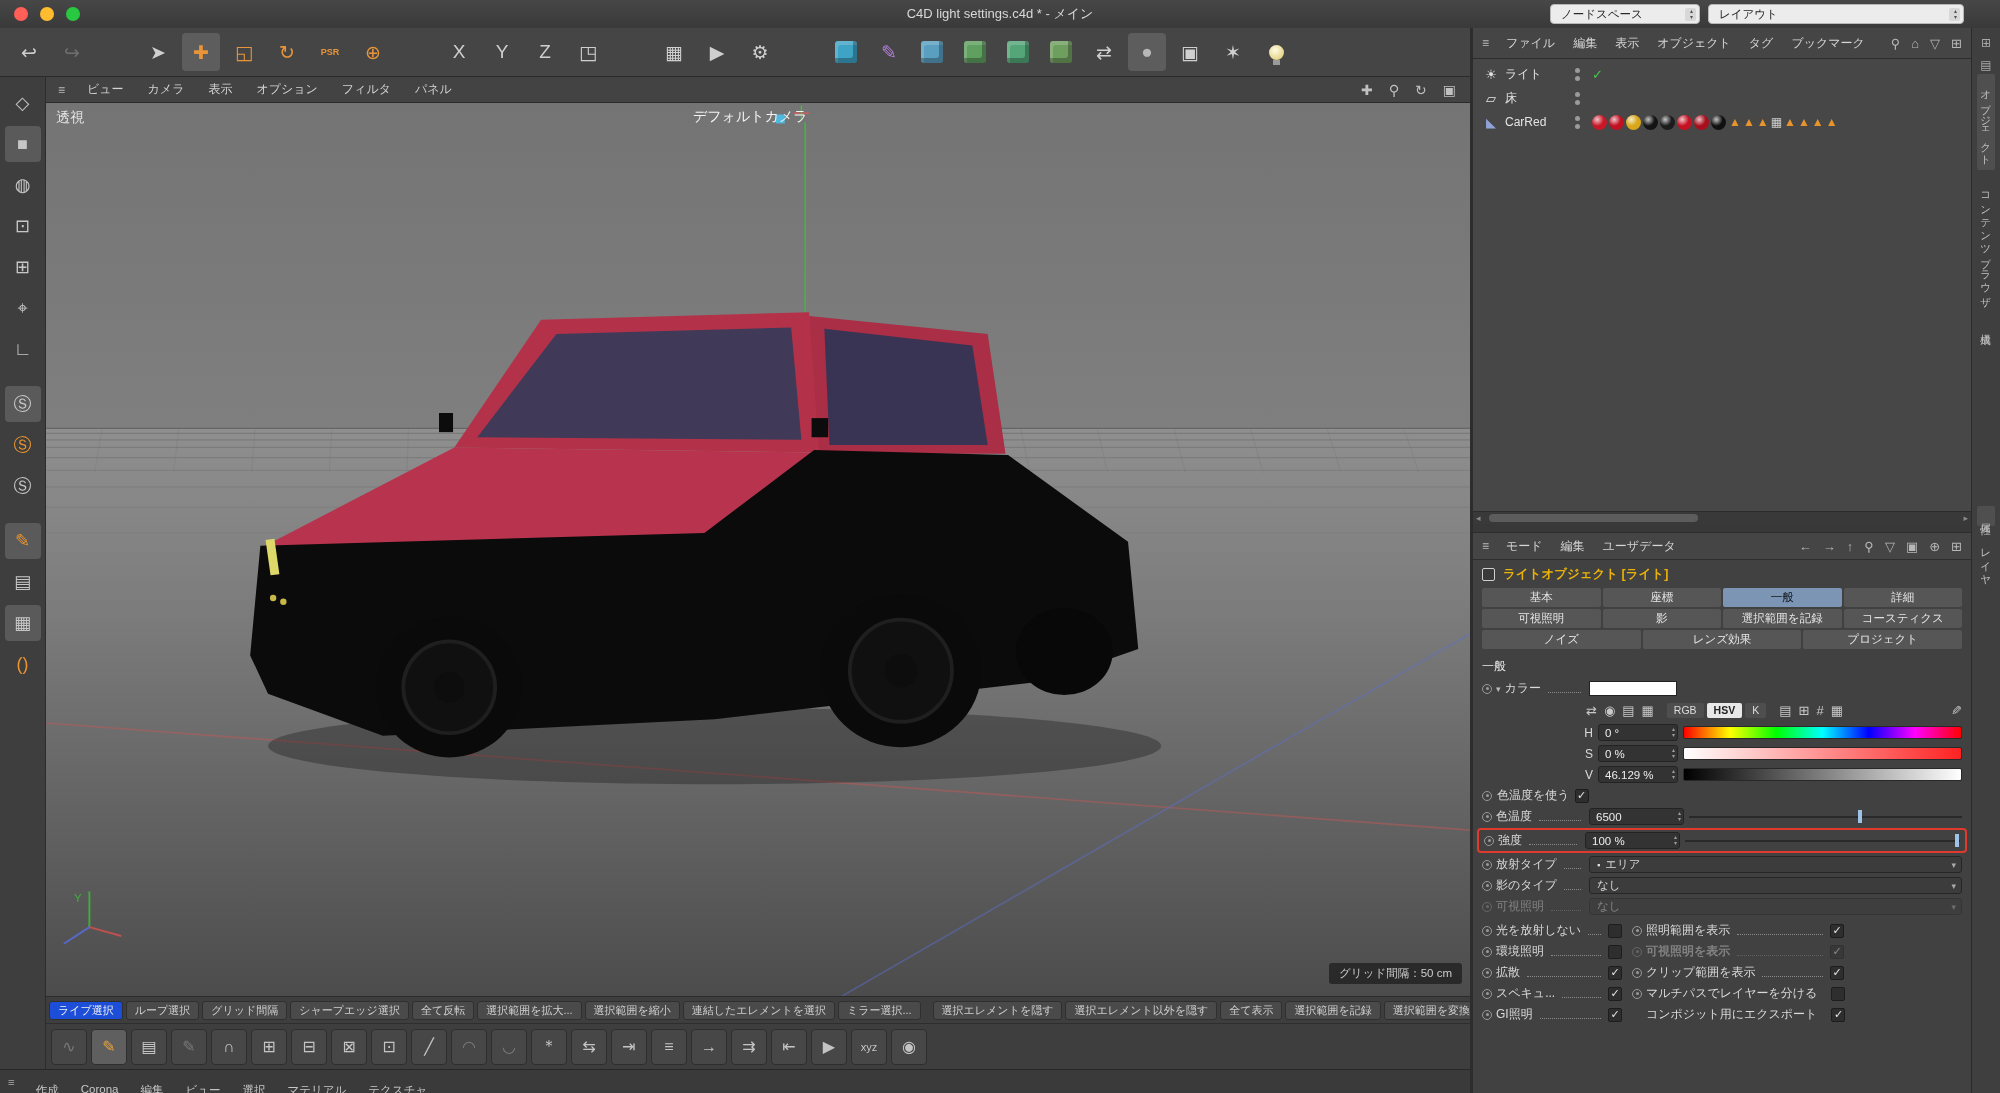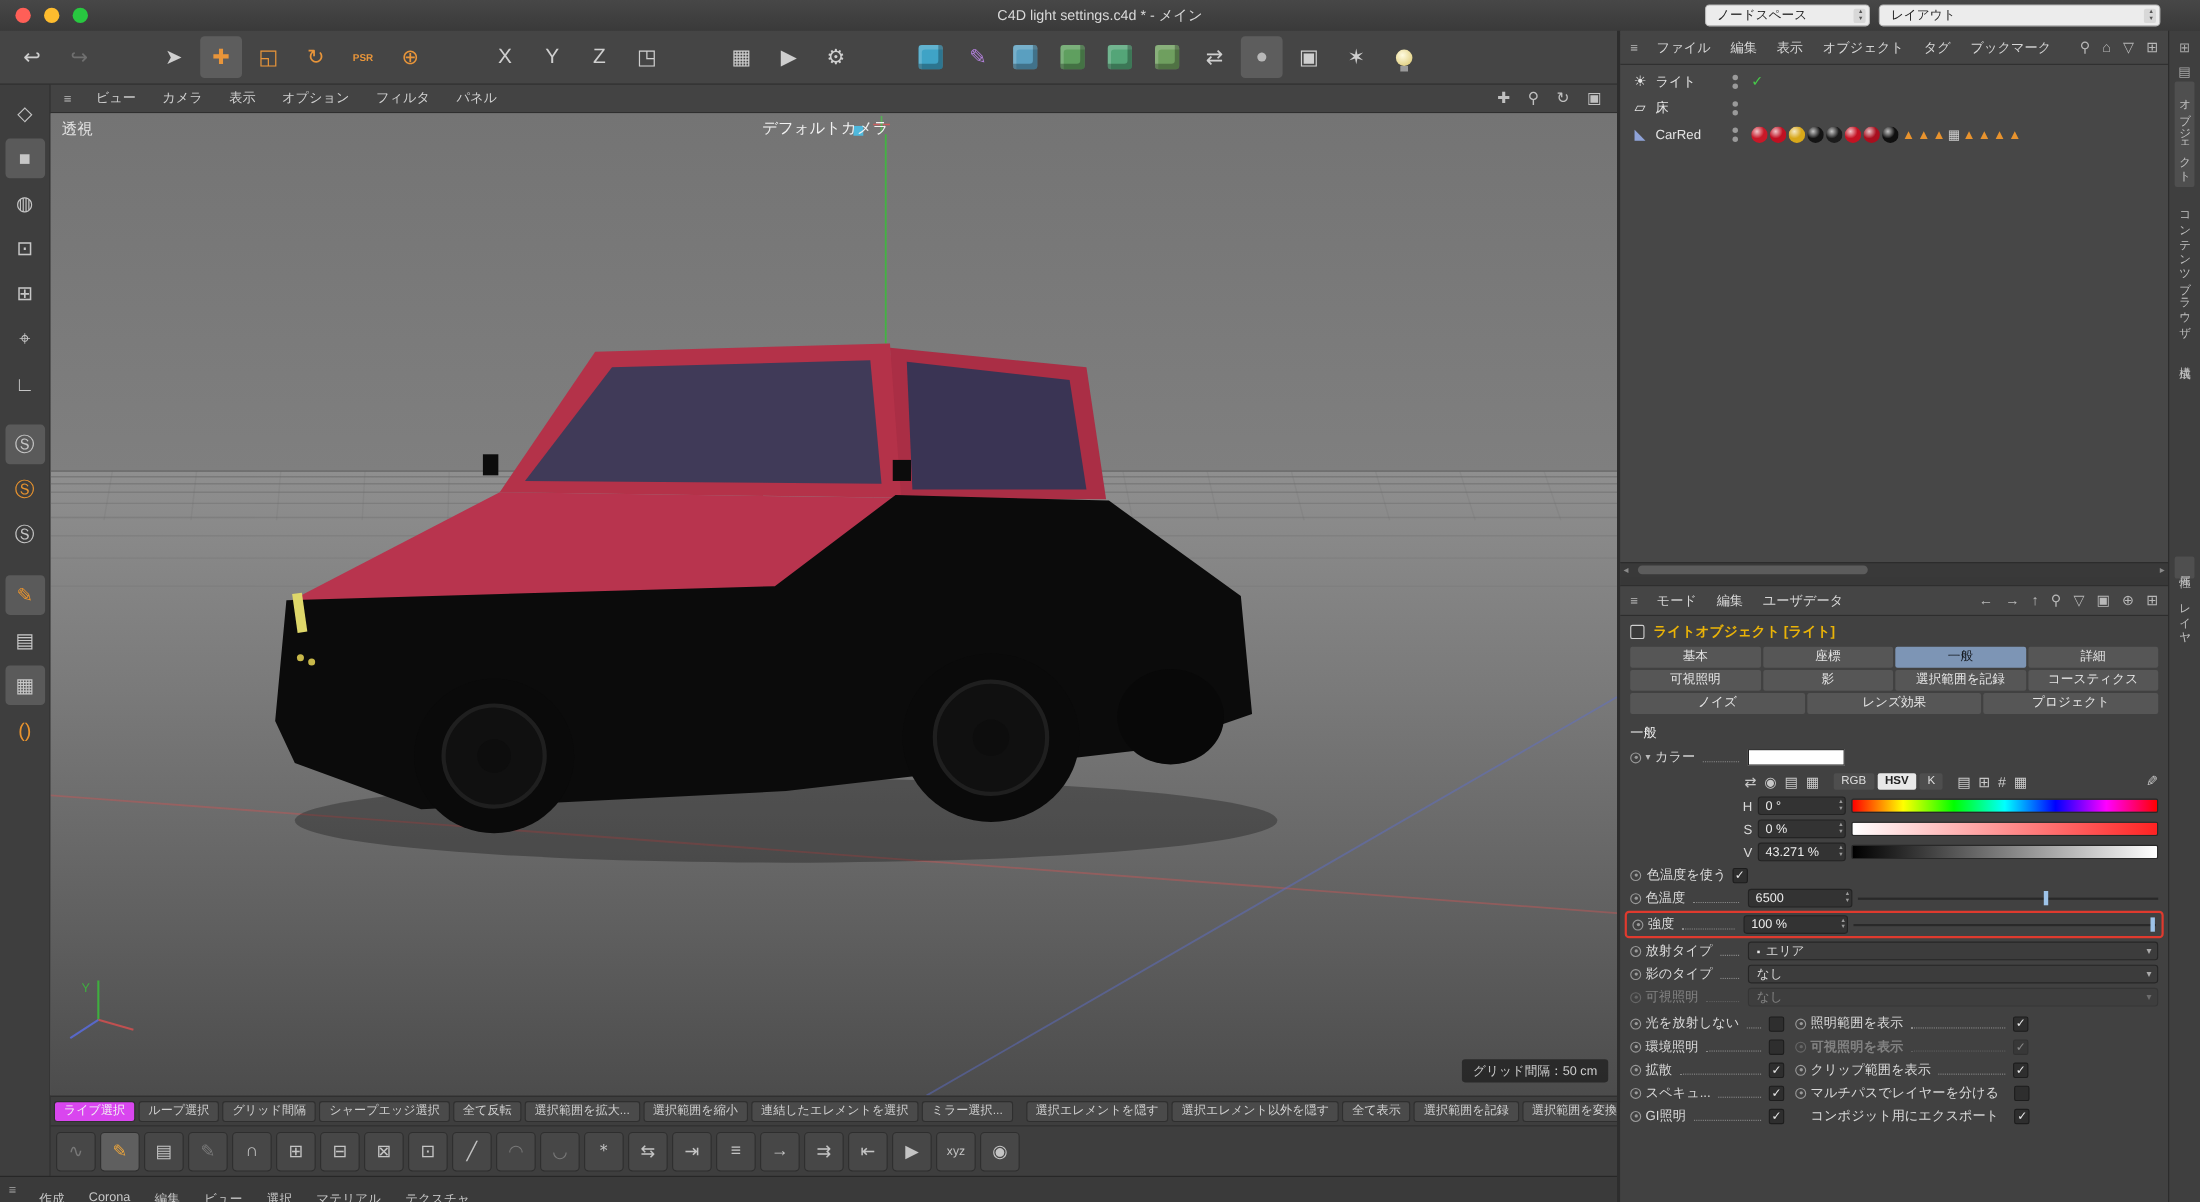--- a/index.html
+++ b/index.html
@@ -37,21 +37,21 @@
   .vp-menu .ham { margin:0 10px 0 12px; color:#bbb; }
   .vp-menu .mitem { padding:0 12px; }
   .vp-nav { margin-left:auto; display:flex; gap:16px; padding-right:14px; font-size:14px; color:#c0c0c0; }
   .viewport { position:absolute; left:46px; top:103px; width:1424px; height:893px; background:#7a7a7a; }
   .viewport svg { display:block; width:100%; height:100%; }
   .grid-badge { position:absolute; right:8px; bottom:12px; background:rgba(35,35,35,.85); color:#ccc; font-size:11.5px; padding:3px 10px; border-radius:3px; }
 
   
   .sel-bar { position:absolute; left:46px; top:996px; width:1424px; height:27px; background:#3e3e3e; border-top:1px solid #2b2b2b; display:flex; align-items:center; padding-left:3px; gap:3px; }
   .sel-btn { height:19px; line-height:17px; padding:0 8px; background:#4a4a4a; border:1px solid #2f2f2f; border-radius:3px; font-size:11px; color:#d0d0d0; white-space:nowrap; flex:none; }
-  .sel-btn.sel { background:#d946ef; color:#f2f2f2; }
+  .sel-btn.sel { background:#1d4ed8; color:#f2f2f2; }
   .sel-btn.gap { margin-left:9px; }
 
   
   .tools-bar { position:absolute; left:46px; top:1023px; width:1424px; height:46px; background:#3e3e3e; border-top:1px solid #2e2e2e; display:flex; align-items:center; padding-left:5px; gap:4px; }
   .btool { width:36px; height:36px; background:#474747; border:1px solid #2e2e2e; border-radius:4px; display:flex; align-items:center; justify-content:center; font-size:16px; color:#c4c4c4; flex:none; }
   .btool.sel { background:#5f5f5f; }
   .btool.dim .glyph { color:#787878 !important; }
   .btool .glyph.textg { font-size:11px; }
 
   
@@ -772,21 +772,21 @@
         <span class="hsv-letter">S</span>
         <span class="pfield" style="width:80px;">
           <span class="val">0 %</span>
           <span class="stepper2">▴<br>▾</span>
         </span>
         <span class="pbar bar-s"></span>
       </div>
       <div class="prow hsv-row">
         <span class="hsv-letter">V</span>
         <span class="pfield" style="width:80px;">
-          <span class="val">43.271 %</span>
+          <span class="val">46.129 %</span>
           <span class="stepper2">▴<br>▾</span>
         </span>
         <span class="pbar bar-v"></span>
       </div>
 
       <div class="prow">
         <span class="radio"></span>
         <span class="plabel">色温度を使う</span>
         <span class="cbx checked"></span>
         <span style="flex:1;"></span>

